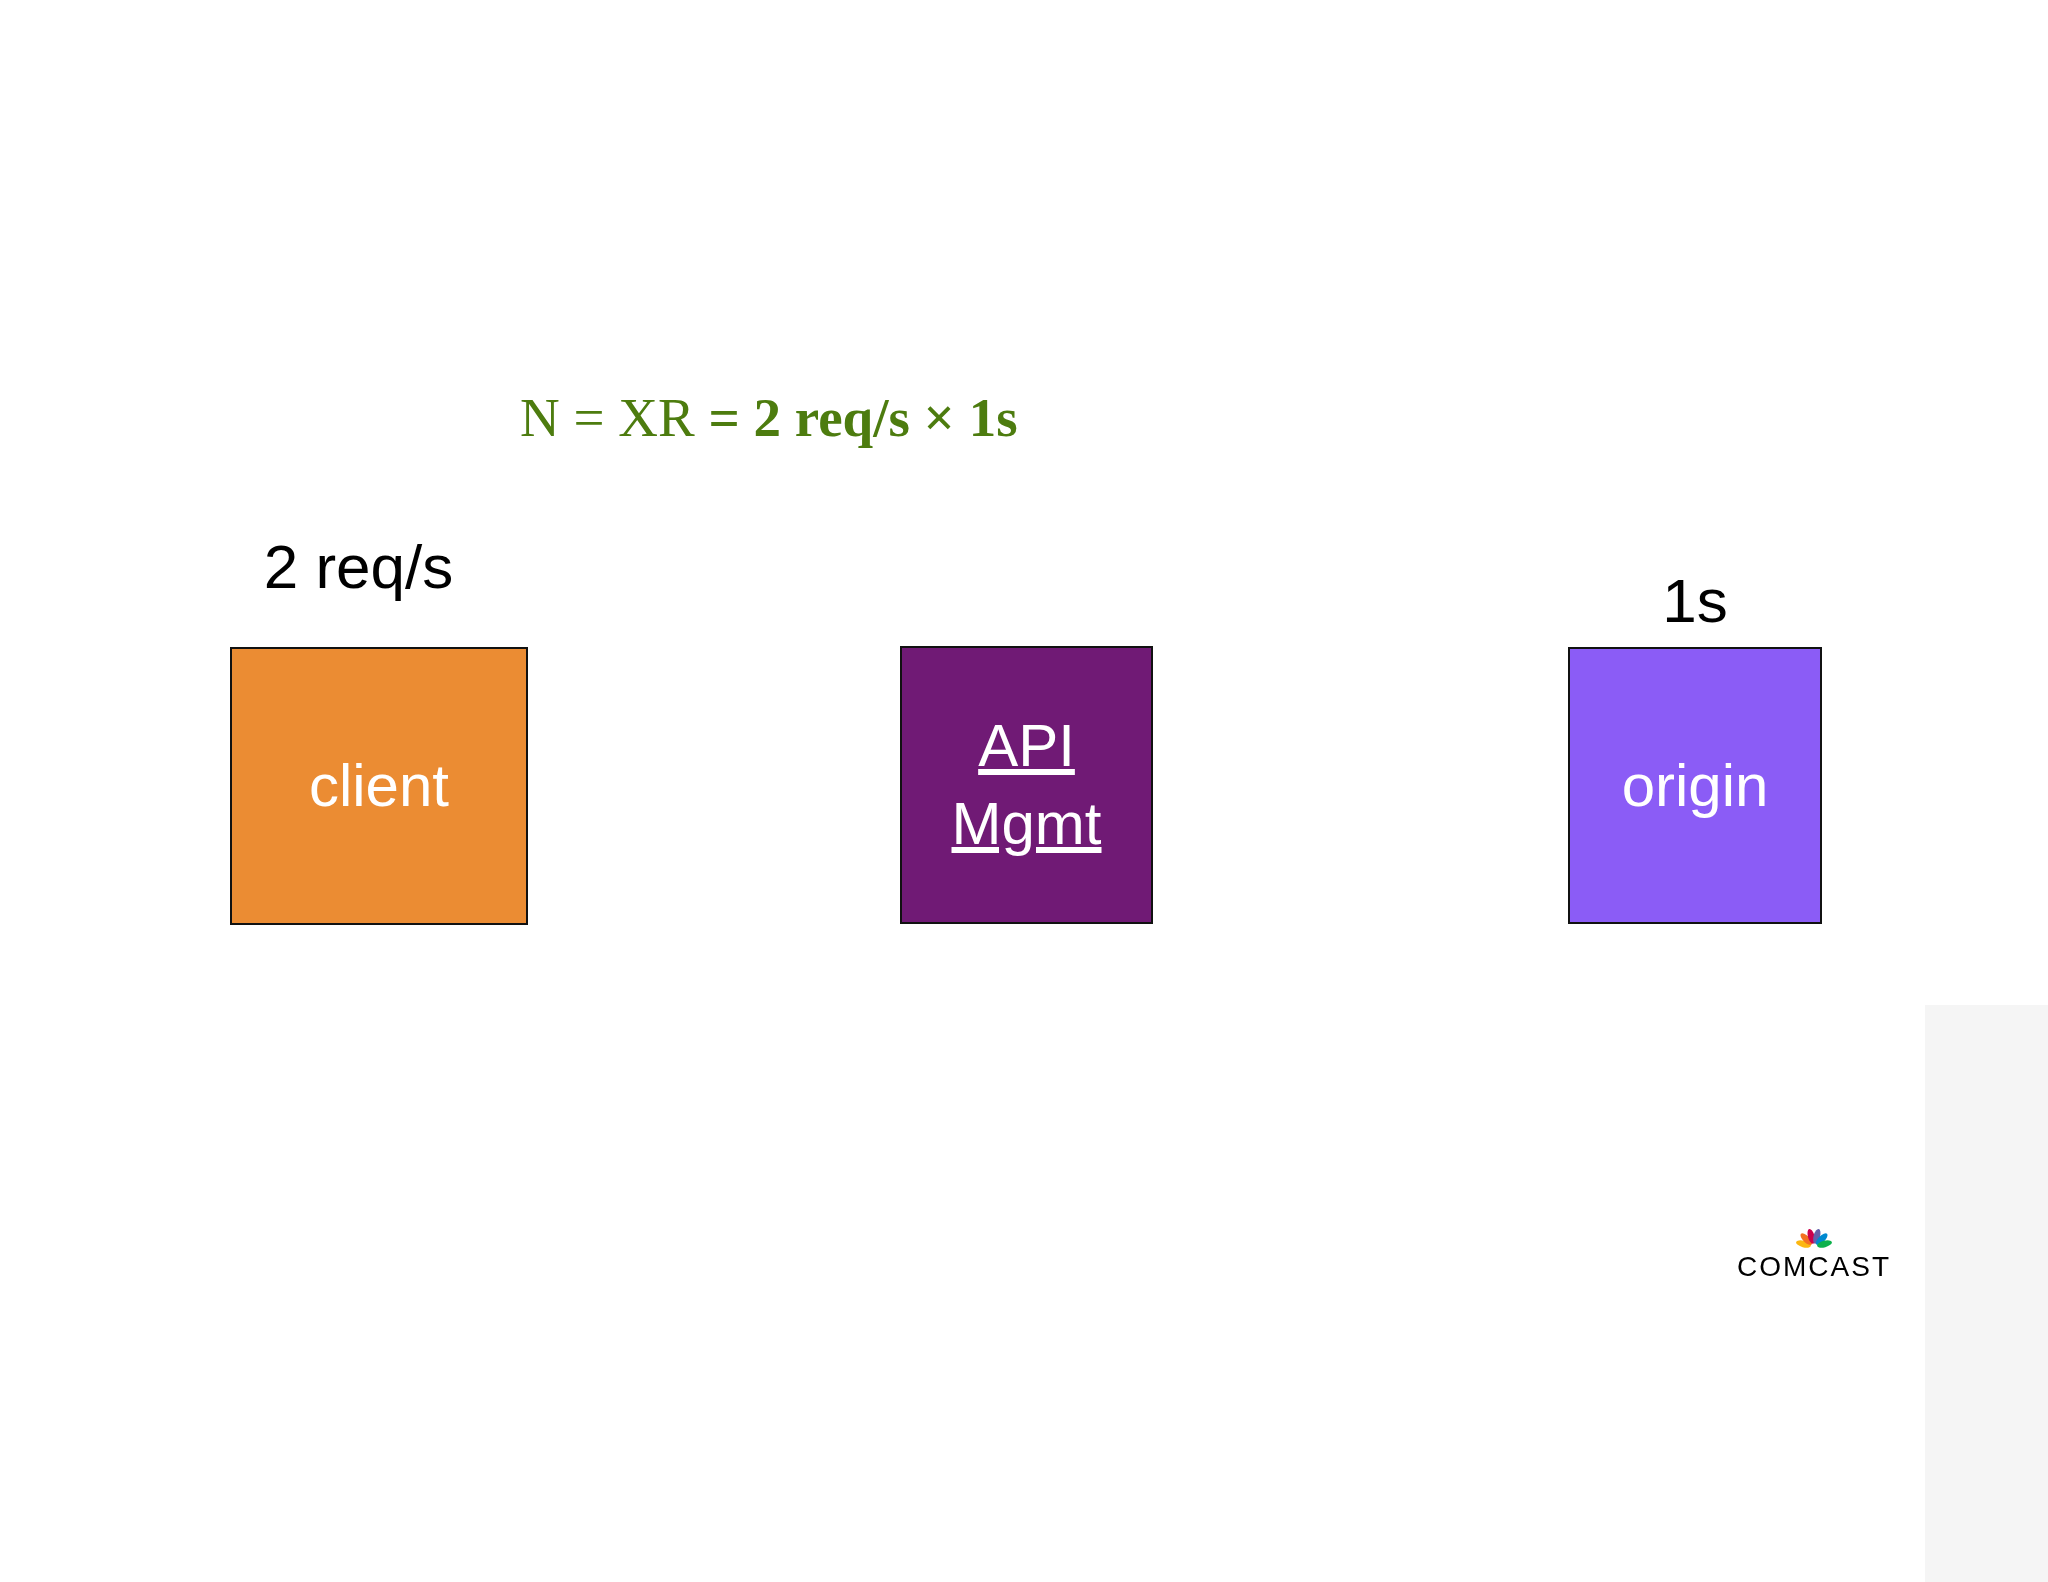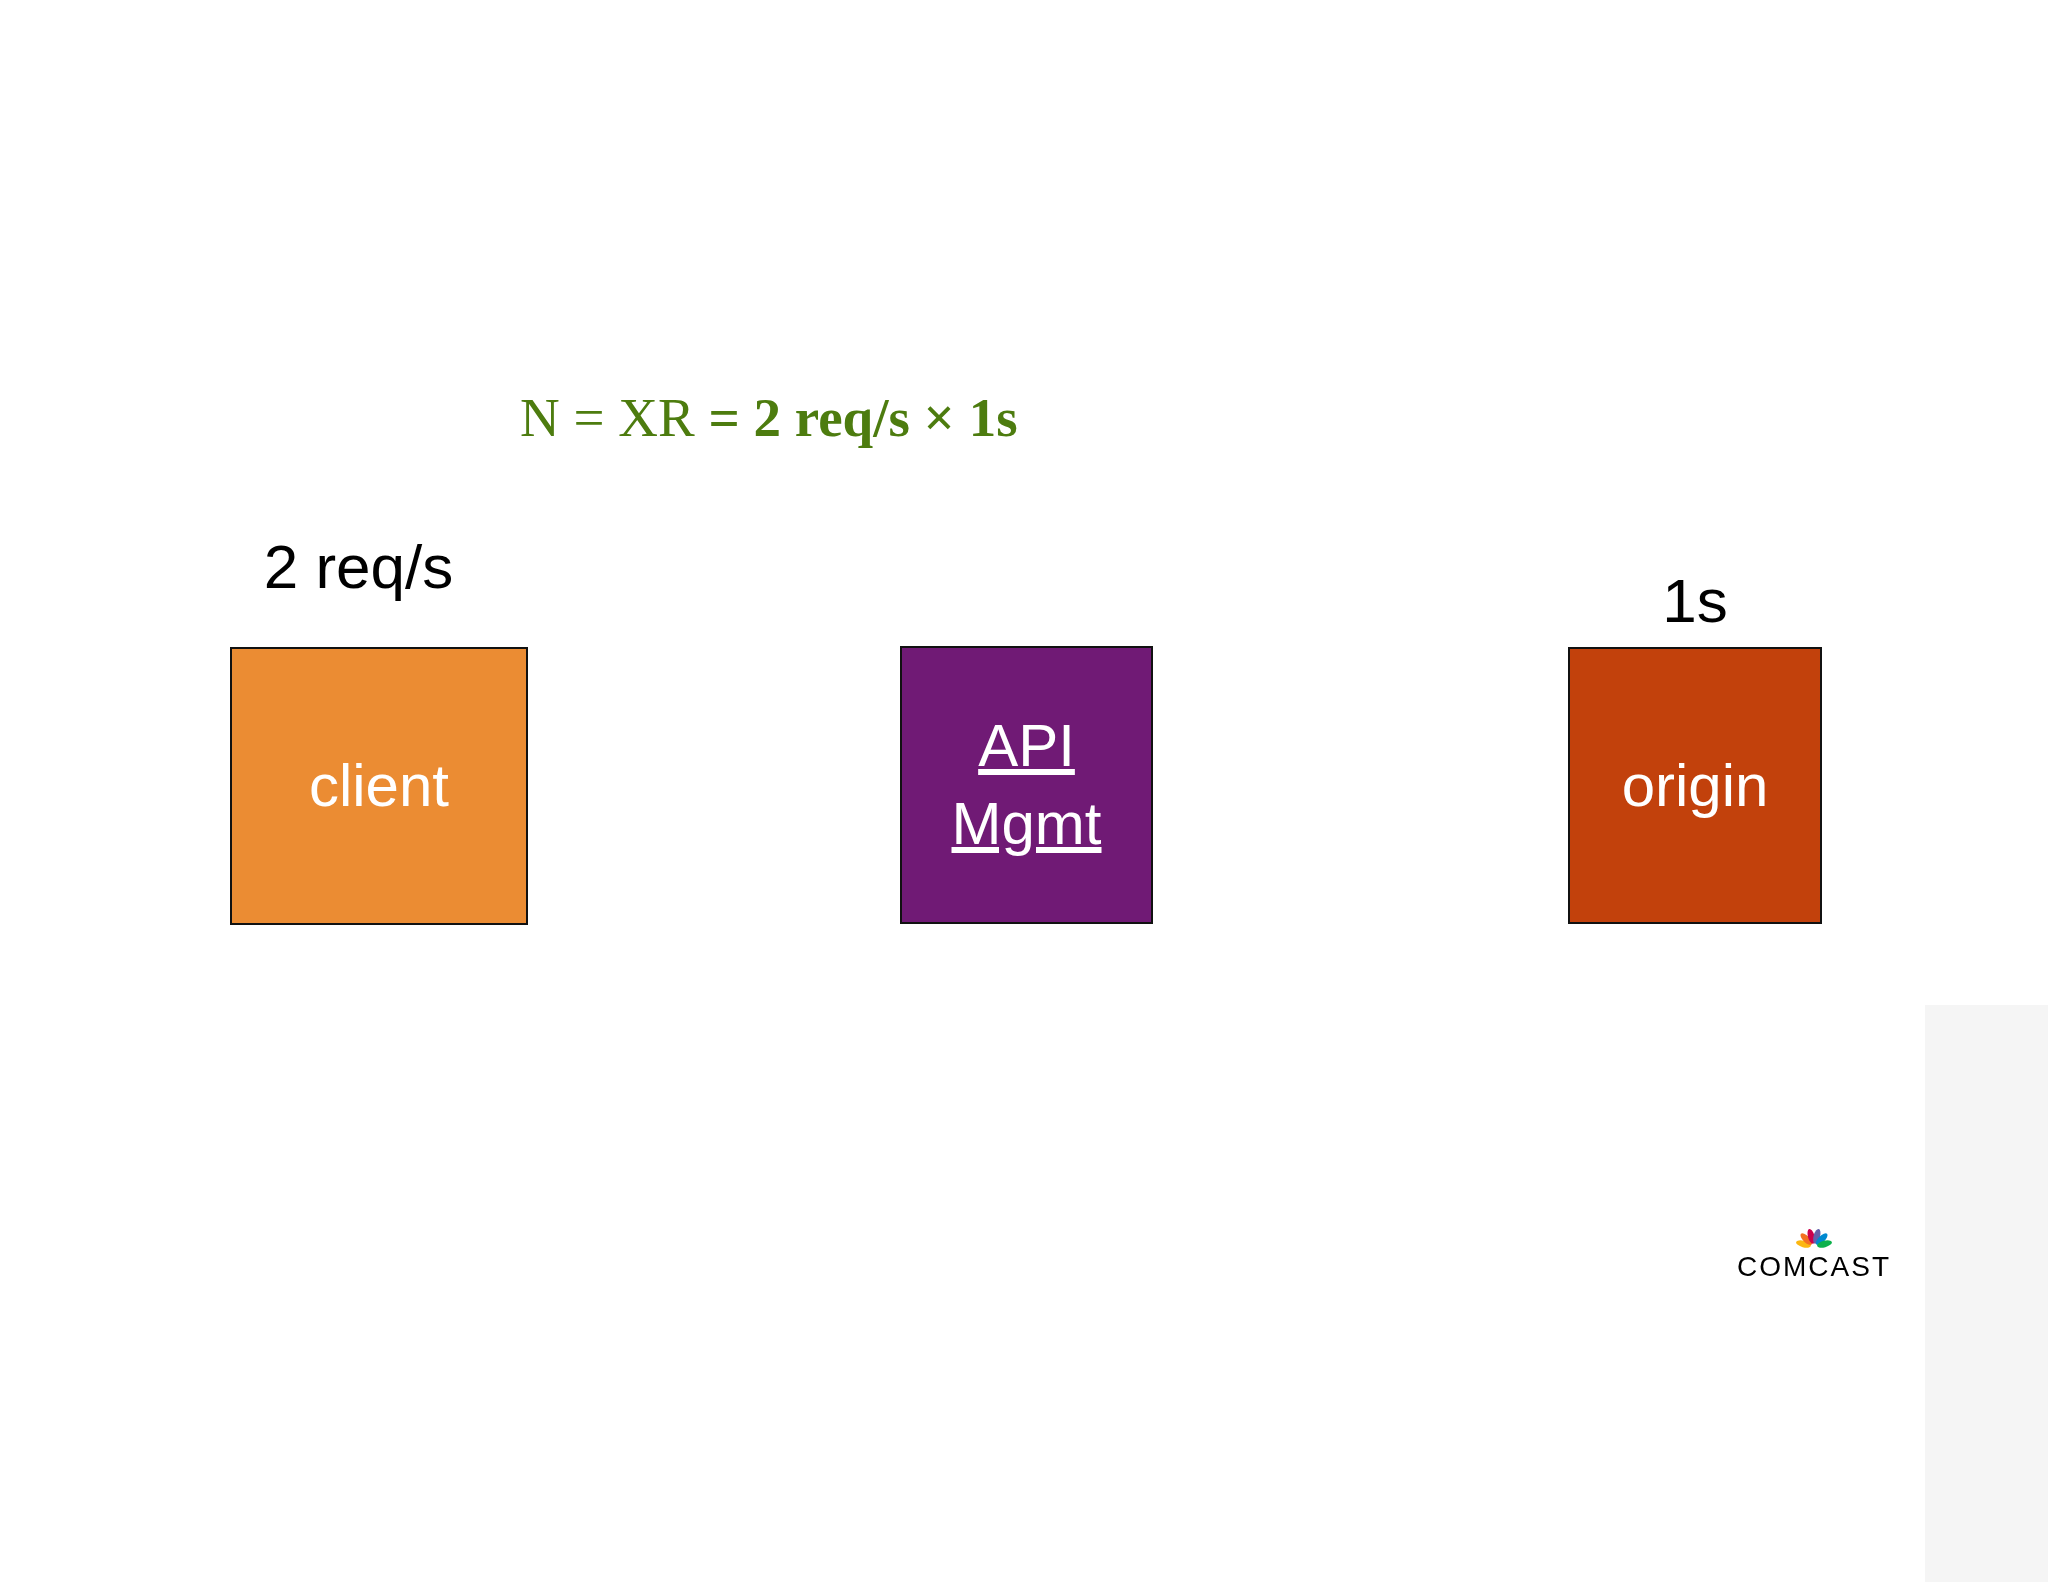--- a/index.html
+++ b/index.html
@@ -92,21 +92,21 @@
 
   <div class="node node-client" style="background-color: rgb(235, 140, 51);">
     <span>client</span>
   </div>
 
   <div class="node node-api" style="background-color: #701a75; text-decoration: underline;">
     <span>API</span>
     <span>Mgmt</span>
   </div>
 
-  <div class="node node-origin" style="background-color: #c2410c;">
+  <div class="node node-origin" style="background-color: #8b5cf6;">
     <span>origin</span>
   </div>
 
   <div class="logo">
     <svg width="42" height="25" viewBox="0 0 76 46" xmlns="http://www.w3.org/2000/svg">
       <g transform="rotate(-75 38 42)">
         <ellipse cx="38" cy="22" rx="6" ry="14" fill="#FCB711"></ellipse>
       </g>
       <g transform="rotate(-45 38 42)">
         <ellipse cx="38" cy="22" rx="6" ry="14" fill="#F37021"></ellipse>

